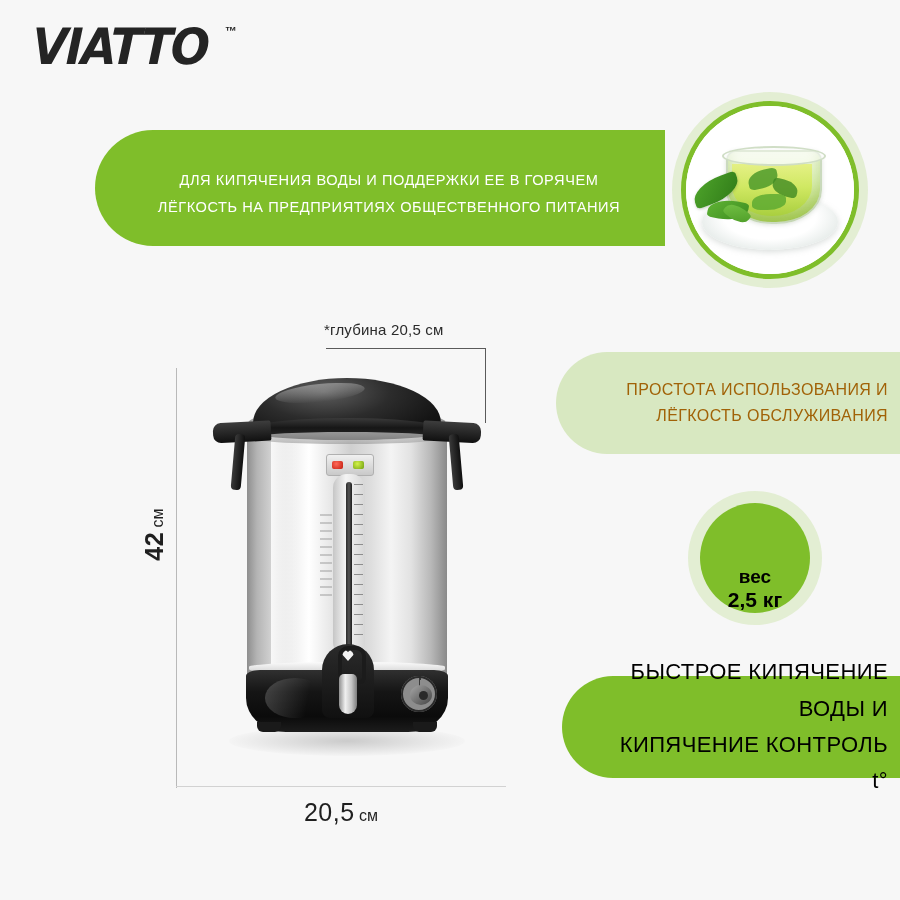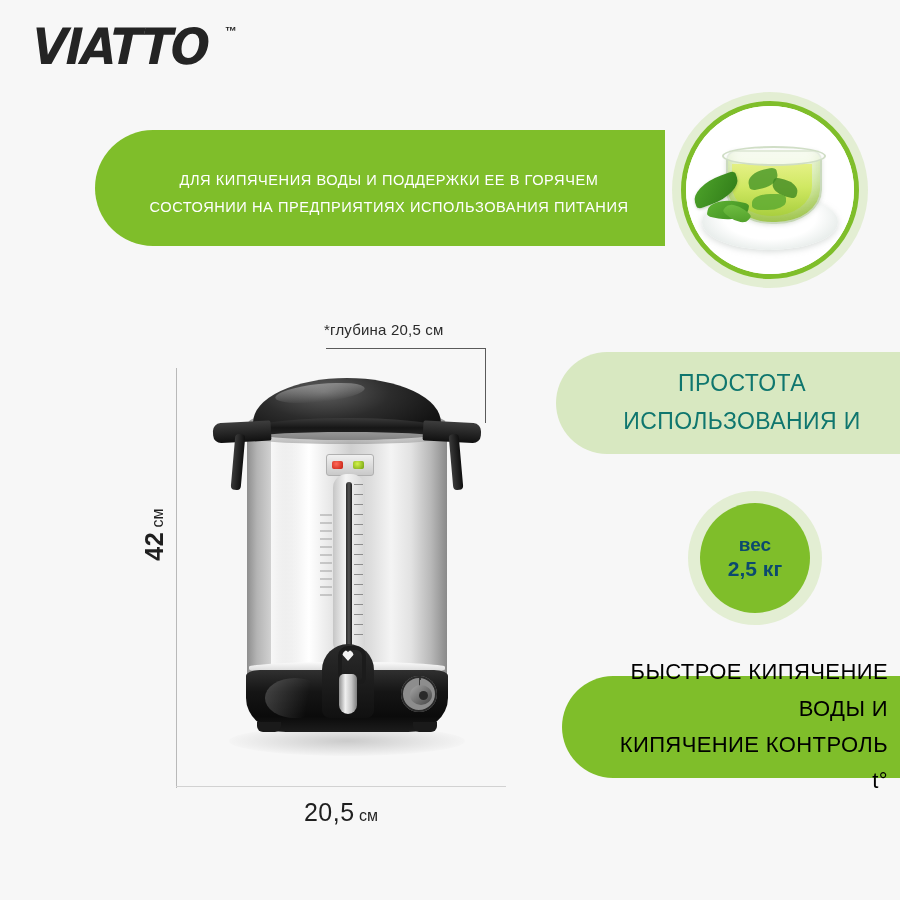--- a/index.html
+++ b/index.html
@@ -112,42 +112,42 @@
 
   
   .panel-light{
     position:absolute;left:556px;top:352px;width:360px;height:102px;
     background:#d8e8c1;
     border-radius:51px 0 0 51px;
     display:flex;align-items:center;justify-content:flex-end;
     box-sizing:border-box;padding:0 28px 0 40px;
   }
   .panel-light .panel-text{
-    color:#0f766e;font-size:23px;line-height:1.65;letter-spacing:.4px;
-    text-align:center;
+    color:#a16207;font-size:16px;line-height:1.65;letter-spacing:.4px;
+    text-align:right;
   }
   .panel-green{
     position:absolute;left:562px;top:676px;width:354px;height:102px;
     background:#7fbe2a;
     border-radius:51px 0 0 51px;
     display:flex;align-items:center;justify-content:flex-end;
     box-sizing:border-box;padding:0 28px 0 40px;
   }
   .panel-green .panel-text{
     color:#000000;font-size:22px;line-height:1.65;letter-spacing:.4px;
     text-align:right;
   }
 
   
   .weight-badge{
     position:absolute;left:700px;top:503px;width:110px;height:110px;
     border-radius:50%;background:#7fbe2a;
     box-shadow:0 0 0 12px #e3eed3;
-    display:flex;flex-direction:column;align-items:center;justify-content:center;
-    color:#0c4a6e;font-weight:700;line-height:1.18;
+    display:flex;flex-direction:column;align-items:center;justify-content:flex-end;
+    color:#000000;font-weight:700;line-height:1.18;
   }
   .weight-label{font-size:19px;}
   .weight-value{font-size:21px;}
 
   
   .dim-v-line{
     position:absolute;left:176px;top:368px;width:1px;height:420px;
     background:#b9b9b9;
   }
   .dim-h-line{
@@ -344,21 +344,21 @@
 <div class="page">
 
   <div class="logo">
     <span class="logo-word">VIATTO</span>
     <span class="logo-tm">™</span>
   </div>
 
   <div class="banner">
     <div class="banner-text">
       <div>ДЛЯ КИПЯЧЕНИЯ ВОДЫ И ПОДДЕРЖКИ ЕЕ В ГОРЯЧЕМ</div>
-      <div>СОСТОЯНИИ НА ПРЕДПРИЯТИЯХ ИСПОЛЬЗОВАНИЯ ПИТАНИЯ</div>
+      <div>ЛЁГКОСТЬ НА ПРЕДПРИЯТИЯХ ОБЩЕСТВЕННОГО ПИТАНИЯ</div>
     </div>
   </div>
 
   <div class="tea-circle">
     <div class="tea-photo">
       <div class="saucer"></div>
       <div class="cup"></div>
       <div class="tea-liquid"></div>
       <div class="leaf-in-1"></div>
       <div class="leaf-in-2"></div>
@@ -366,20 +366,21 @@
       <div class="cup-rim"></div>
       <div class="mint-1"></div>
       <div class="mint-2"></div>
       <div class="mint-3"></div>
     </div>
   </div>
 
   <div class="panel-light">
     <div class="panel-text">
       <div>ПРОСТОТА ИСПОЛЬЗОВАНИЯ И</div>
+      <div>ЛЁГКОСТЬ ОБСЛУЖИВАНИЯ</div>
     </div>
   </div>
 
   <div class="weight-badge">
     <span class="weight-label">вес</span>
     <span class="weight-value">2,5 кг</span>
   </div>
 
   <div class="panel-green">
     <div class="panel-text">

